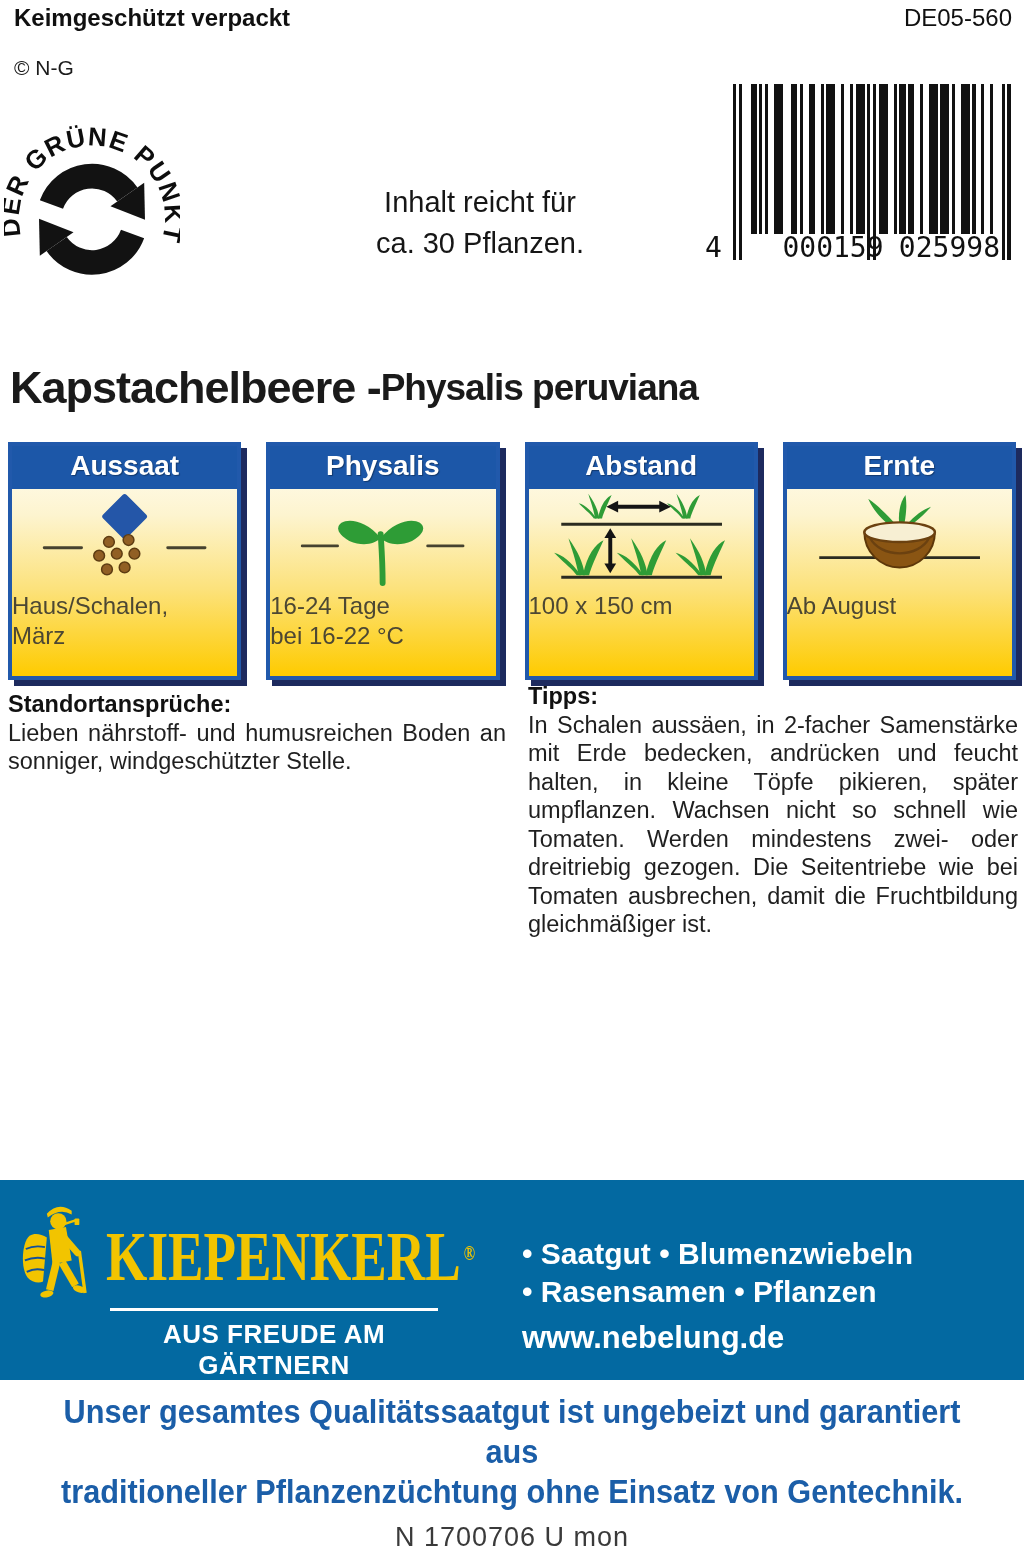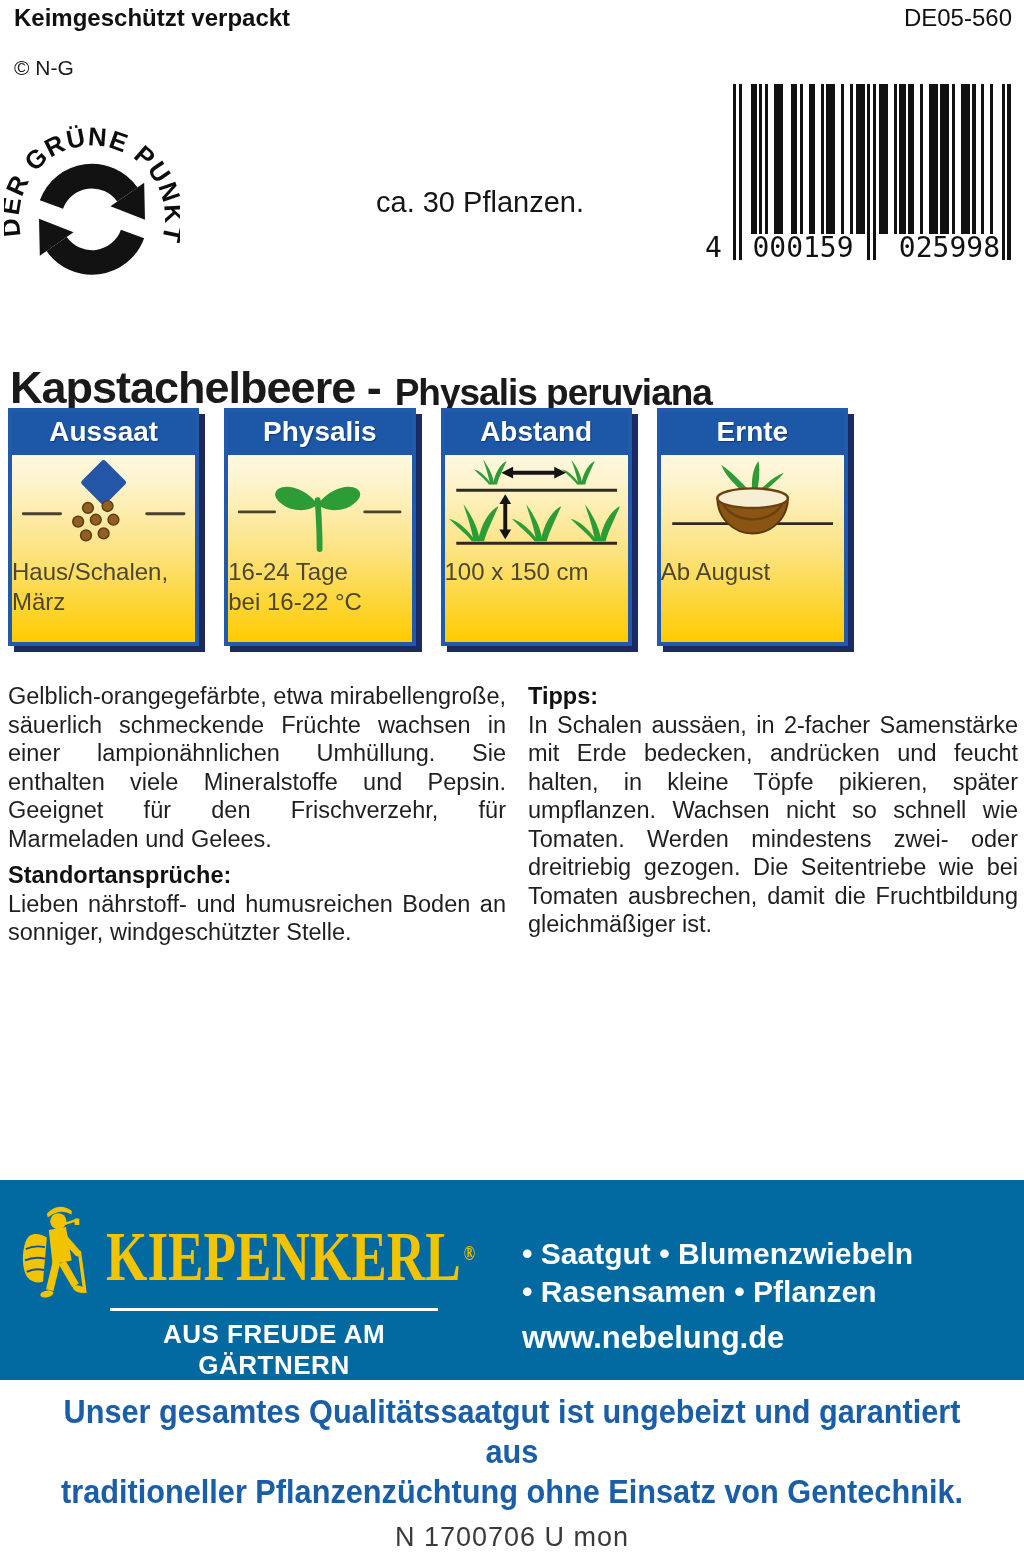--- a/index.html
+++ b/index.html
@@ -16,31 +16,31 @@
   .gpunkt{left:4px;top:94px;width:176px;height:190px;}
 
   
   .inhalt{left:330px;top:182px;width:300px;text-align:center;font-size:29px;line-height:41px;color:#161616;}
 
   
   .barcode{left:703px;top:84px;width:315px;height:182px;}
   .barcode svg{position:absolute;left:30px;top:0;}
   .bc-digit{position:absolute;font-family:"DejaVu Sans Mono",monospace;font-size:28px;color:#111;top:147px;}
   .bc-first{left:2px;}
-  .bc-left{left:40px;width:120px;text-align:center;}
+  .bc-left{left:40px;width:120px;text-align:center;padding-left:30px;}
   .bc-right{left:177px;width:120px;text-align:right;}
 
   
   .title-main{left:10px;top:272px;font-size:72px;font-weight:bold;letter-spacing:-2px;color:#1a1a1a;}
-  .title-sub{left:10px;top:362px;display:flex;align-items:flex-end;gap:14px;white-space:nowrap;}
+  .title-sub{left:10px;top:362px;display:flex;align-items:center;white-space:nowrap;}
   .sub-de{font-size:45px;font-weight:bold;color:#1a1a1a;letter-spacing:-1px;}
   .sub-lat{font-size:37px;font-weight:bold;color:#1a1a1a;letter-spacing:-1px;}
 
   
-  .cards{left:8px;top:408px;width:840px;display:flex;gap:25px;}
+  .cards{left:8px;top:442px;width:1008px;display:flex;gap:25px;}
   .card{flex:1;height:230px;border:4px solid #2159ab;box-shadow:6px 6px 0 #1d2a5e;
         background:linear-gradient(180deg,#fffef6 0%,#fdf4cf 30%,#fce27c 62%,#fecb00 100%);}
   .card-head{background:#1c57a8;color:#fff;text-align:center;font-size:28px;font-weight:bold;
              padding:4px 0 7px 0;text-shadow:1px 1px 1px rgba(0,0,0,.35);}
   .card-icon{height:98px;margin-top:2px;}
   .card-icon svg{width:100%;height:98px;display:block;}
   .card-label{text-align:left;font-size:24px;line-height:30px;color:#4c4733;margin-top:2px;}
   .card-line:empty{display:none;}
 
   
@@ -93,20 +93,21 @@
         <polygon points="51.6,0.5 50.8,-35.6 18,-12.6" fill="#121212"></polygon>
         <g transform="rotate(180)">
           <path d="M -39.5 -14.4 A 42 42 0 0 1 34.4 -24.1" stroke="#121212" stroke-width="24" fill="none"></path>
           <polygon points="51.6,0.5 50.8,-35.6 18,-12.6" fill="#121212"></polygon>
         </g>
       </g>
     </svg>
   </div>
 
   <div class="abs inhalt">
+    <div>Inhalt reicht für</div>
     <div>ca. 30 Pflanzen.</div>
   </div>
 
   <div class="abs barcode">
     <svg id="barcode-bars" width="278" height="176" viewBox="0 0 278 176" shape-rendering="crispEdges">
         <rect x="0.00" y="0" width="3.17" height="176" fill="#111"></rect>
         <rect x="5.84" y="0" width="3.17" height="176" fill="#111"></rect>
         <rect x="17.52" y="0" width="3.17" height="150" fill="#111"></rect>
         <rect x="20.44" y="0" width="3.17" height="150" fill="#111"></rect>
         <rect x="26.28" y="0" width="3.17" height="150" fill="#111"></rect>
@@ -258,21 +259,20 @@
       </div>
       <div class="card-label">
         <div class="card-line">Ab August</div>
 
       </div>
     </div>
   </div>
 
   <div class="abs desc">
     <div class="col col-left">
-      <p>Gelblich-orangegefärbte, etwa mirabellengroße, säuerlich schmeckende Früchte wachsen in einer lampionähnlichen Umhüllung. Sie enthalten viele Mineralstoffe und Pepsin. Geeignet für den Frischverzehr, für Marmeladen und Gelees.</p>
       <h3>Standortansprüche:</h3>
       <p>Lieben nährstoff- und humusreichen Boden an sonniger, windgeschützter Stelle.</p>
     </div>
     <div class="col col-right">
       <h3 style="margin-top:0;">Tipps:</h3>
       <p>In Schalen aussäen, in 2-facher Samenstärke mit Erde bedecken, andrücken und feucht halten, in kleine Töpfe pikieren, später umpflanzen. Wachsen nicht so schnell wie Tomaten. Werden mindestens zwei- oder dreitriebig gezogen. Die Seitentriebe wie bei Tomaten ausbrechen, damit die Fruchtbildung gleichmäßiger ist.</p>
     </div>
   </div>
 
   <div class="abs footer">

